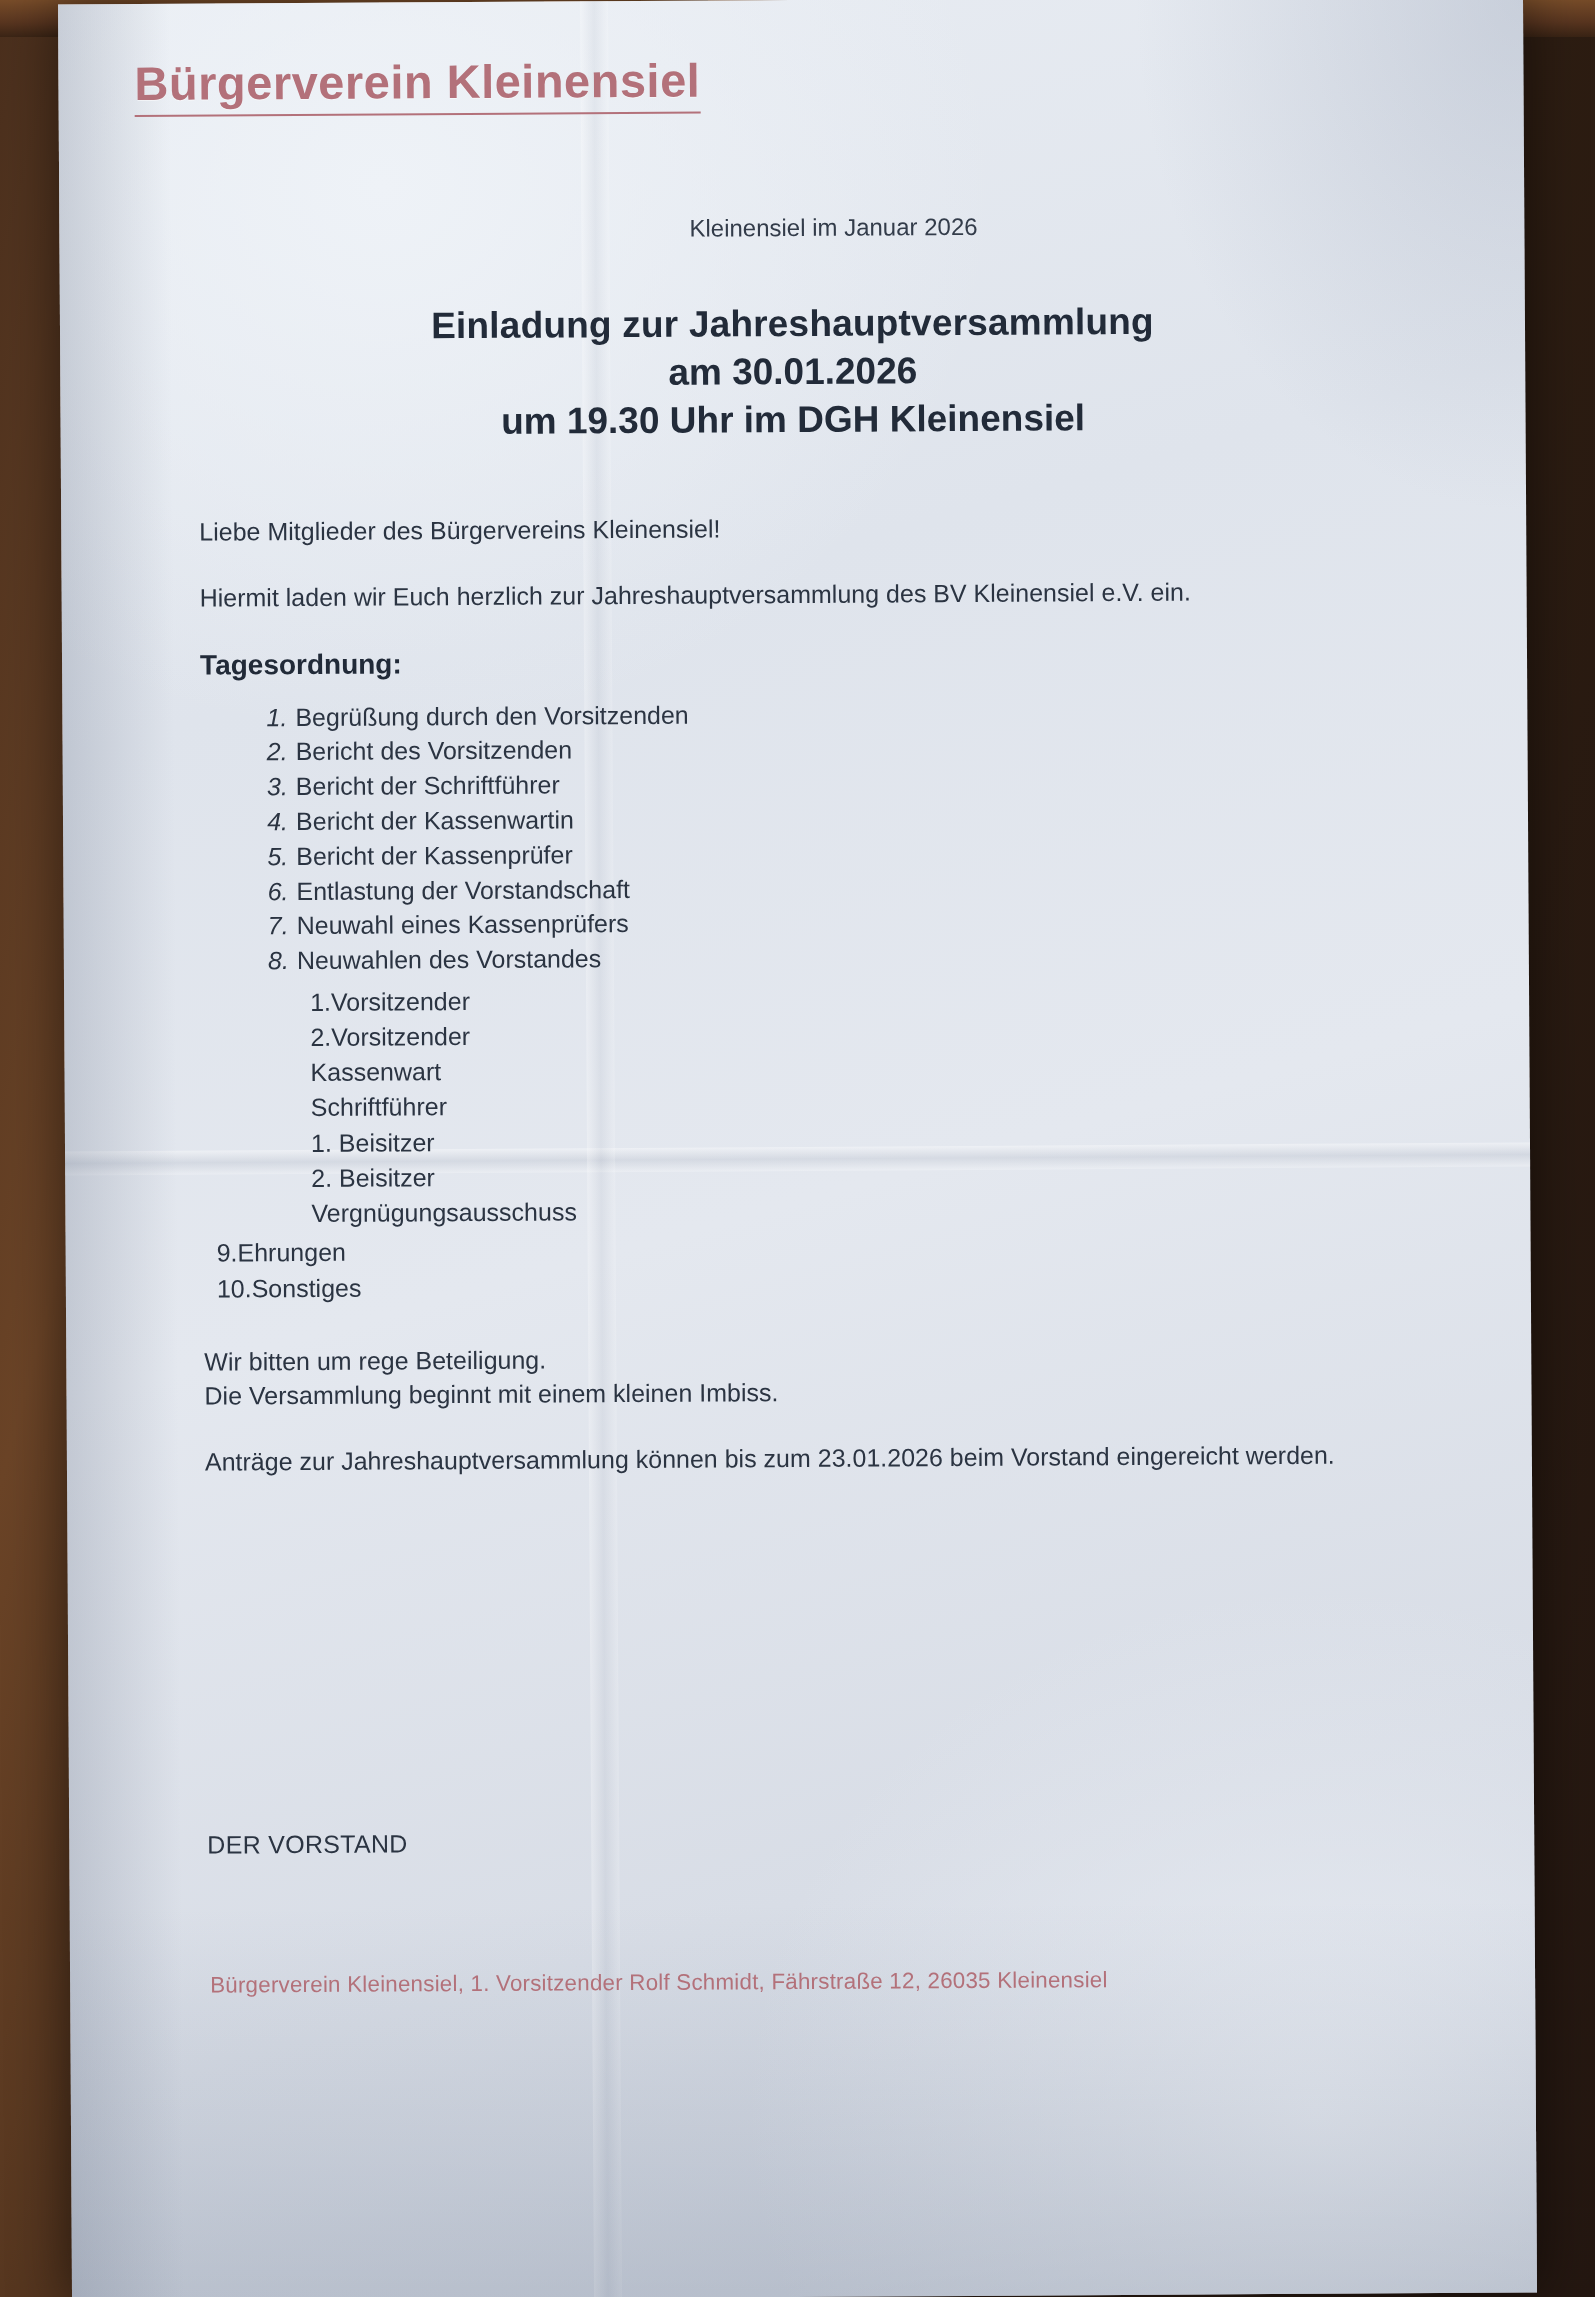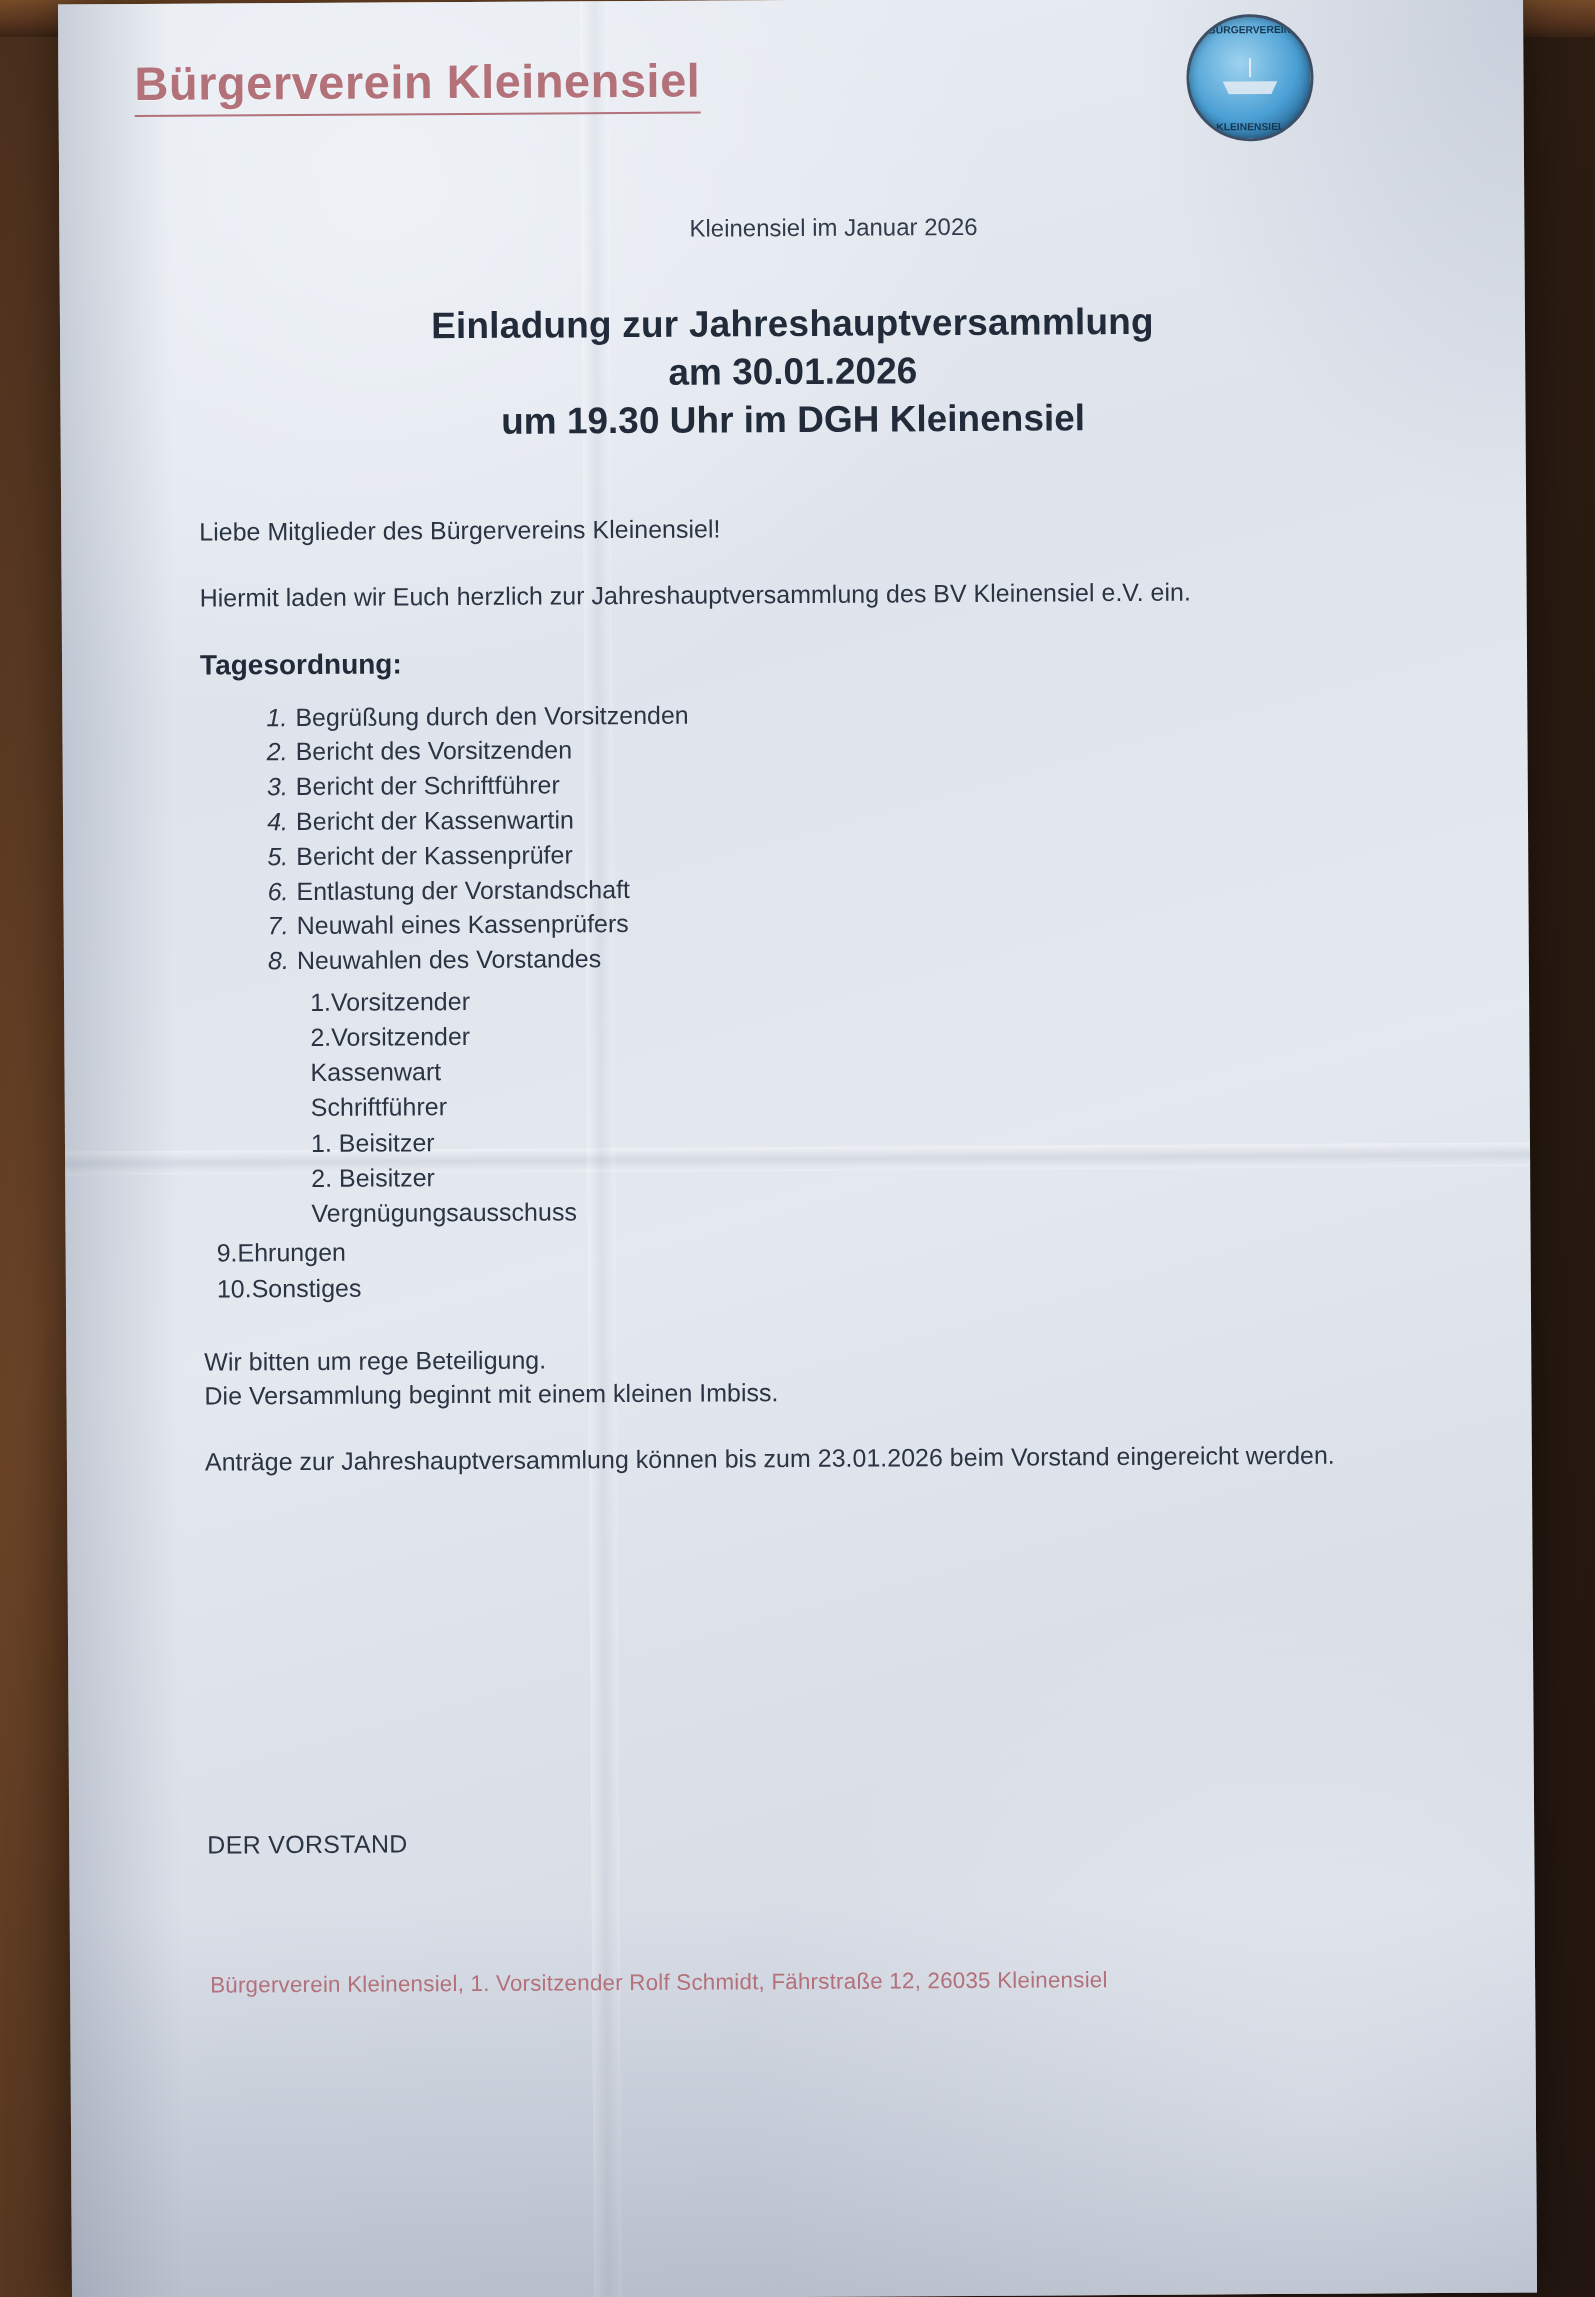--- a/index.html
+++ b/index.html
@@ -243,28 +243,20 @@
     <div class="crease-h" style="top:1147px;"></div>
     <div class="crease-v" style="left:522px;"></div>
     <div class="shade" style="right:0;top:0;width:392px;height:522px;background:radial-gradient(ellipse at 100% 0%, rgba(150,160,180,.35), rgba(150,160,180,0) 70%);"></div>
     <div class="shade" style="left:0;bottom:0;right:0;height:392px;background:linear-gradient(0deg, rgba(120,132,152,.30), rgba(120,132,152,0));"></div>
     <div class="shade" style="left:0;top:0;width:112px;bottom:0;background:linear-gradient(90deg, rgba(110,120,140,.28), rgba(110,120,140,0));"></div>
 
     <div class="content">
 
       <div class="club-title">Bürgerverein Kleinensiel</div>
 
-      <div class="logo">
-        <div class="ring-text">
-          <span class="rt rt-top">BÜRGERVEREIN</span>
-          <span class="rt rt-bot">KLEINENSIEL</span>
-        </div>
-        <div class="mast"></div>
-        <div class="boat"></div>
-      </div>
 
       <div class="date-line">Kleinensiel im Januar 2026</div>
 
       <div class="headline">
         <div>Einladung zur Jahreshauptversammlung</div>
         <div>am 30.01.2026</div>
         <div>um 19.30 Uhr im DGH Kleinensiel</div>
       </div>
 
       <div class="body-block">

